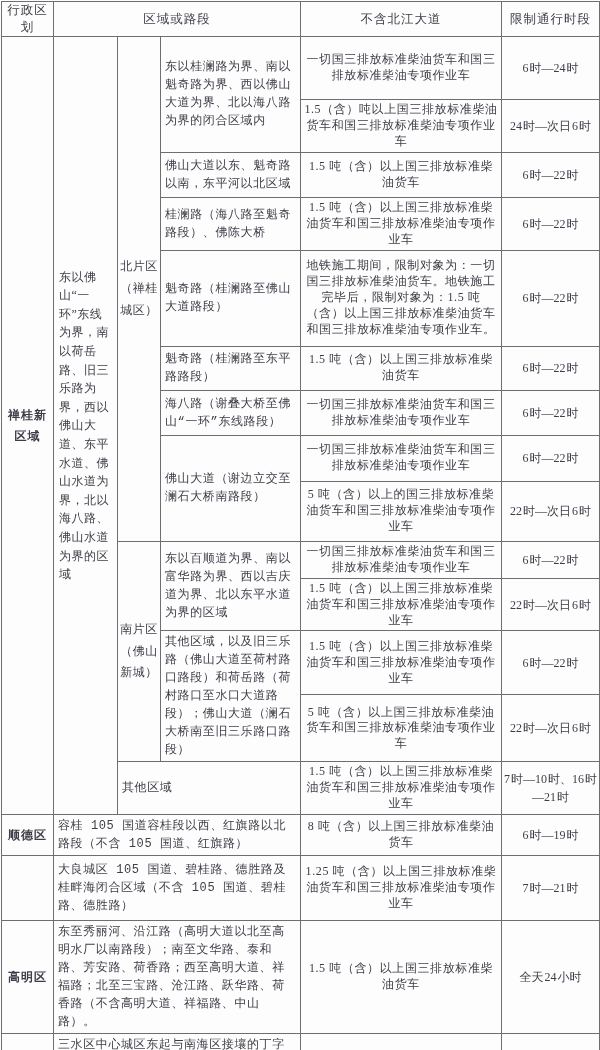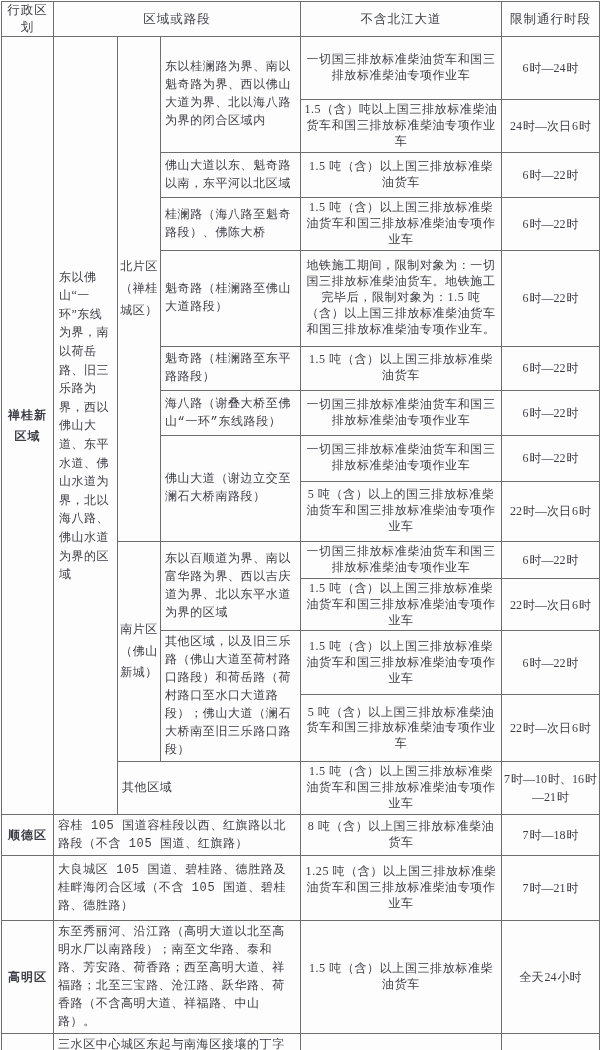--- a/index.html
+++ b/index.html
@@ -128,21 +128,21 @@
     <tr style="height:49px">
       <td class="road" colspan="2">其他区域</td>
       <td class="obj">1.5 吨（含）以上国三排放标准柴油货车和国三排放标准柴油专项作业车</td>
       <td class="time">7 时—10 时、16 时—21 时</td>
     </tr>
 
     <tr style="height:40px">
       <td class="dist">顺德区</td>
       <td class="road" colspan="3">容桂 105 国道容桂段以西、红旗路以北路段（不含 105 国道、红旗路）</td>
       <td class="obj">8 吨（含）以上国三排放标准柴油货车</td>
-      <td class="time">7 时—18 时</td>
+      <td class="time">6 时—19 时</td>
     </tr>
     <tr style="height:65px">
       <td class="dist"></td>
       <td class="road" colspan="3">大良城区 105 国道、碧桂路、德胜路及桂畔海闭合区域（不含 105 国道、碧桂路、德胜路）</td>
       <td class="obj">1.25 吨（含）以上国三排放标准柴油货车和国三排放标准柴油专项作业车</td>
       <td class="time">7 时—21 时</td>
     </tr>
     <tr style="height:93px">
       <td class="dist">高明区</td>
       <td class="road" colspan="3">东至秀丽河、沿江路（高明大道以北至高明水厂以南路段）；南至文华路、泰和路、芳安路、荷香路；西至高明大道、祥福路；北至三宝路、沧江路、跃华路、荷香路（不含高明大道、祥福路、中山路）。</td>

